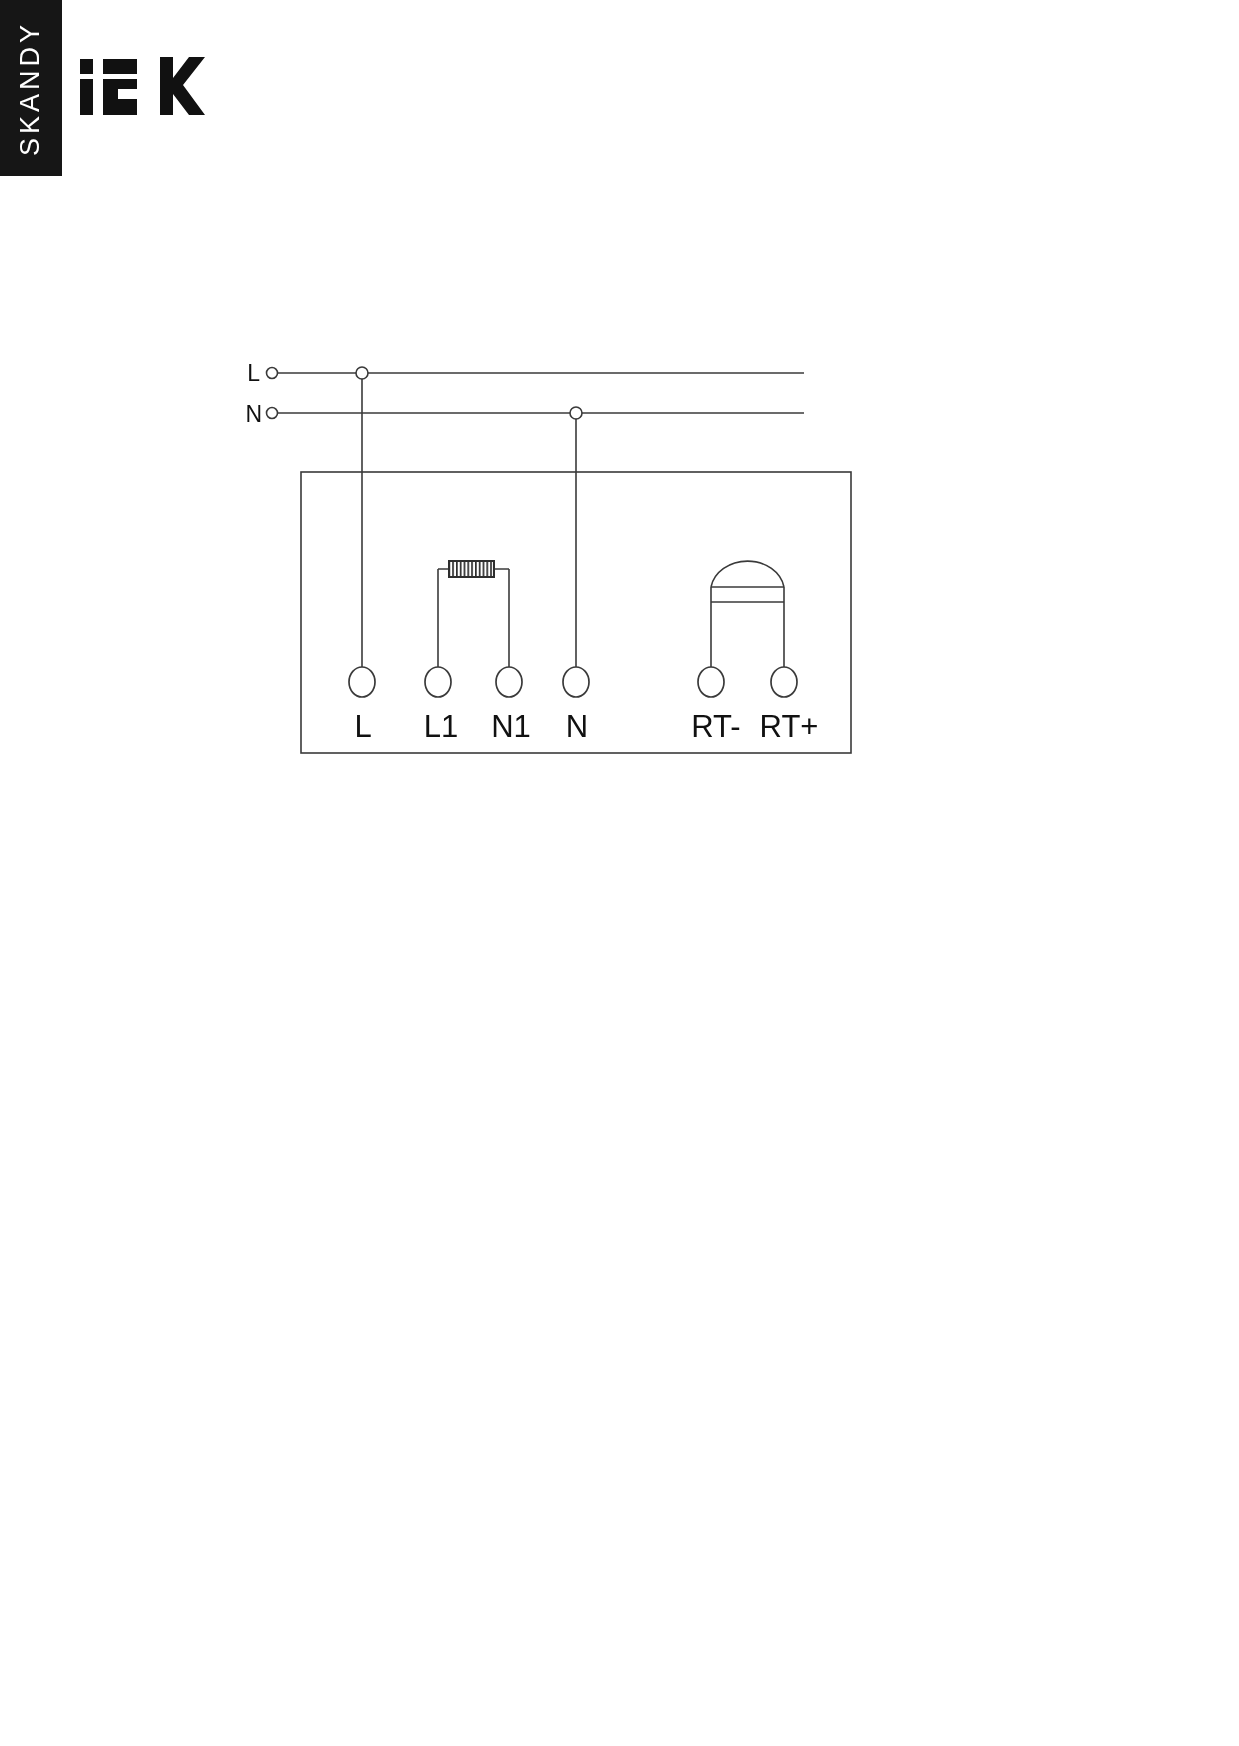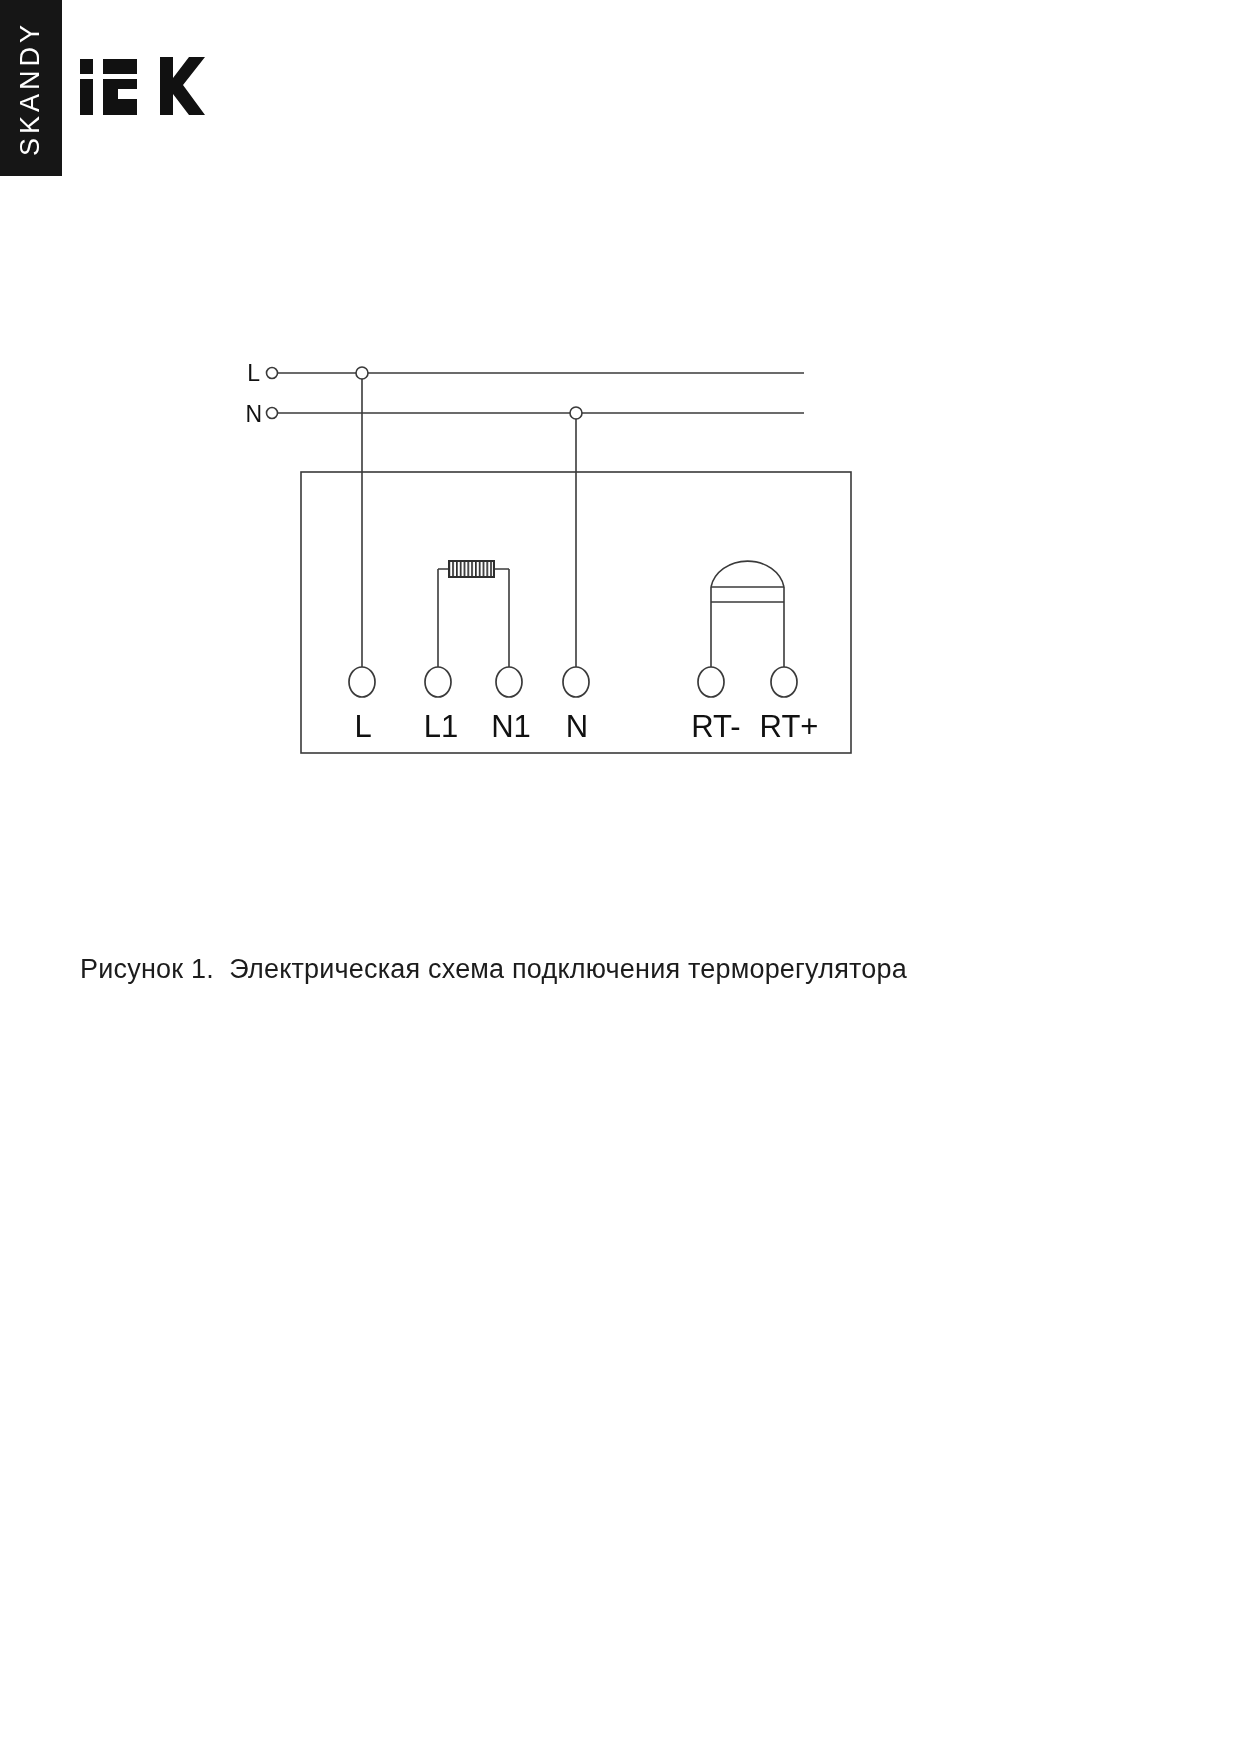--- a/index.html
+++ b/index.html
@@ -134,15 +134,14 @@
     <text class="diagram-label" x="262" y="422" font-size="23" text-anchor="end">N</text>
 
     <text class="diagram-label" x="363" y="737" font-size="31" text-anchor="middle">L</text>
     <text class="diagram-label" x="441" y="737" font-size="31" text-anchor="middle">L1</text>
     <text class="diagram-label" x="511" y="737" font-size="31" text-anchor="middle">N1</text>
     <text class="diagram-label" x="577" y="737" font-size="31" text-anchor="middle">N</text>
     <text class="diagram-label" x="716" y="737" font-size="31" text-anchor="middle">RT-</text>
     <text class="diagram-label" x="789" y="737" font-size="31" text-anchor="middle">RT+</text>
   </svg>
 
-  <div class="figure-caption">Рисунок 1.  Электрическая схема подключения терморегулятора</div>
 
 </div>
 
 </body></html>

